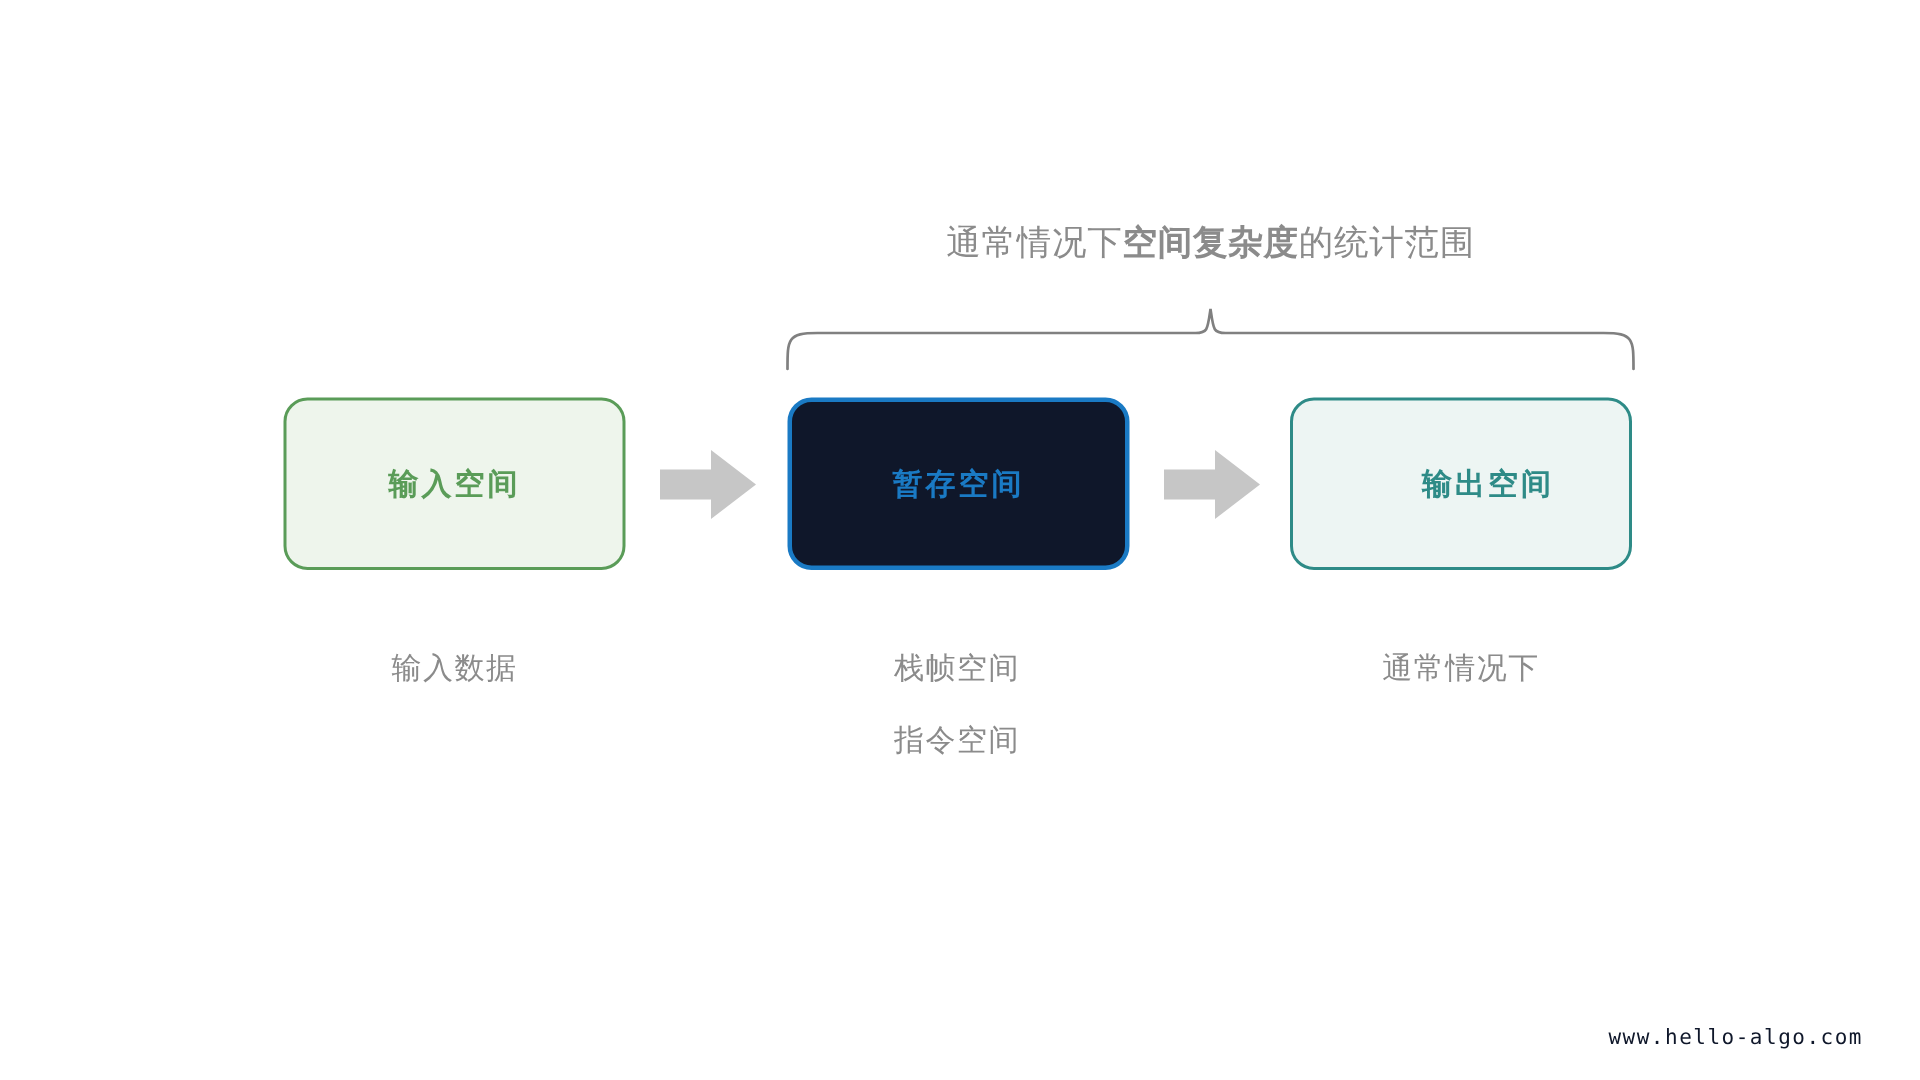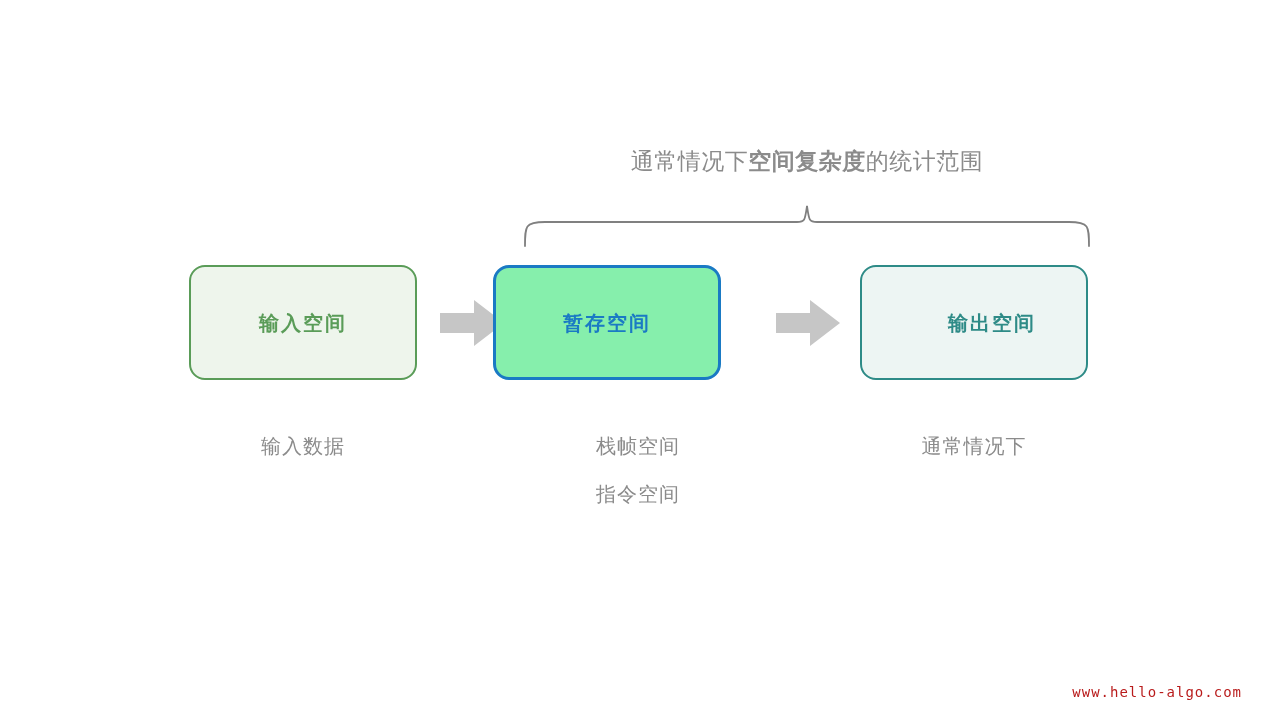--- a/index.html
+++ b/index.html
@@ -68,22 +68,22 @@
   }
 
   .box-input {
     left: 189px;
     background: #eef5ec;
     border: 2px solid #5a9c58;
   }
   .box-input .box-label { color: #5a9c58; }
 
   .box-temp {
-    left: 493px;
-    background: #86efac;
+    left: 525px;
+    background: #0f172a;
     border: 3px solid #1a7ac4;
   }
   .box-temp .box-label { color: #1a7ac4; }
 
   .box-output {
     left: 860px;
     background: #edf5f3;
     border: 2px solid #2e8b87;
   }
   .box-output .box-label { color: #2e8b87; margin-left: 36px; }
@@ -116,21 +116,21 @@
   .cap-temp   { left: 524px; }
   .cap-output { left: 860px; }
 
   
   .watermark {
     position: absolute;
     right: 38px;
     bottom: 20px;
     font-family: "DejaVu Sans Mono", "Liberation Mono", monospace;
     font-size: 14px;
-    color: #b91c1c;
+    color: #0f172a;
     letter-spacing: 1px;
   }
 </style>
 </head>
 <body>
 
 <div id="canvas">
 
   <div class="brace-caption">
     <span>通常情况下</span><span class="em">空间复杂度</span><span>的统计范围</span>

